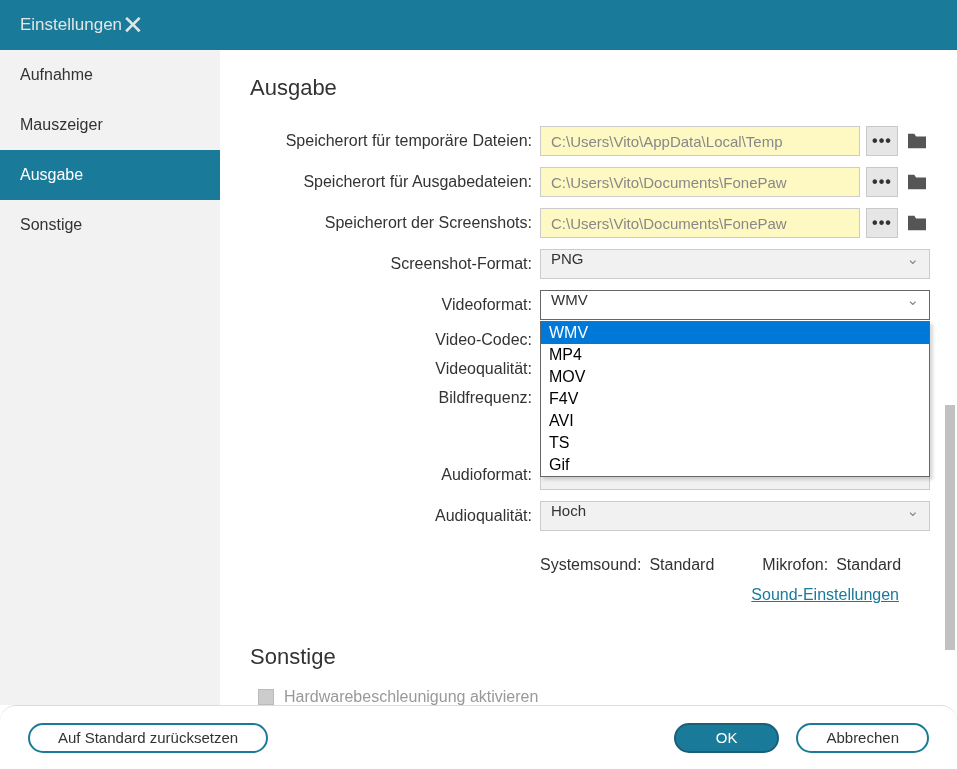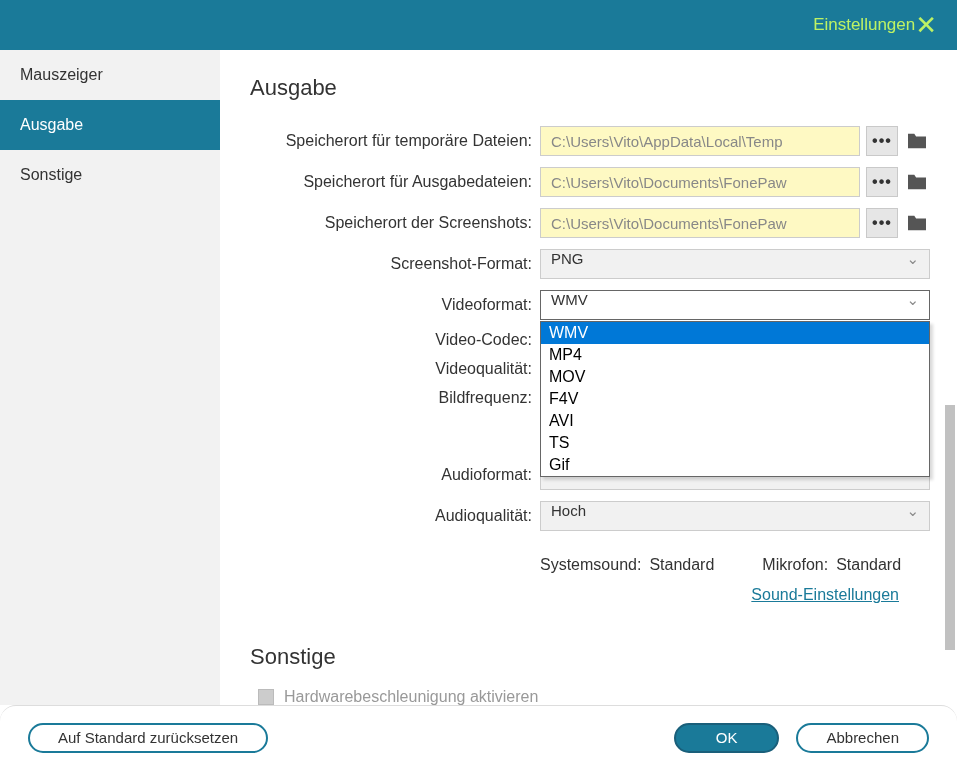--- a/index.html
+++ b/index.html
@@ -1,18 +1,18 @@
 <!DOCTYPE html>
 <html><head>
   <meta charset="utf-8">
   <style>
     * { margin: 0; padding: 0; box-sizing: border-box; font-family: "Segoe UI", Tahoma, Arial, sans-serif; }
     body { width: 957px; height: 769px; background: #fff; overflow: hidden; position: relative; }
 
-    .titlebar { height: 50px; background: #1a7a99; color: #bef264; display: flex; align-items: center; justify-content: flex-end; padding: 0 20px; }
+    .titlebar { height: 50px; background: #1a7a99; color: #e5e5e5; display: flex; align-items: center; justify-content: flex-start; padding: 0 20px; }
     .titlebar-title { font-size: 17px; }
     .close-x { font-size: 26px; cursor: pointer; font-weight: 300; }
 
     .main { display: flex; height: calc(100% - 50px - 64px); }
 
     .sidebar { width: 220px; background: #f2f2f2; flex-shrink: 0; }
     .sidebar-item { padding: 16px 20px; font-size: 16px; color: #333; cursor: pointer; }
     .sidebar-item.active { background: #1a7a99; color: #fff; }
 
     .content { flex: 1; padding: 25px 20px 25px 30px; overflow-y: auto; position: relative; }
@@ -91,20 +91,21 @@
 </head>
 <body>
 
 <div class="titlebar">
   <span class="titlebar-title">Einstellungen</span>
   <span class="close-x">✕</span>
 </div>
 
 <div class="main">
   <div class="sidebar">
+    <div class="sidebar-item">Aufnahme</div>
     <div class="sidebar-item">Mauszeiger</div>
     <div class="sidebar-item active">Ausgabe</div>
     <div class="sidebar-item">Sonstige</div>
   </div>
 
   <div class="content">
     <div class="section-heading">Ausgabe</div>
 
     <div class="form-row">
       <div class="form-label">Speicherort für temporäre Dateien:</div>

